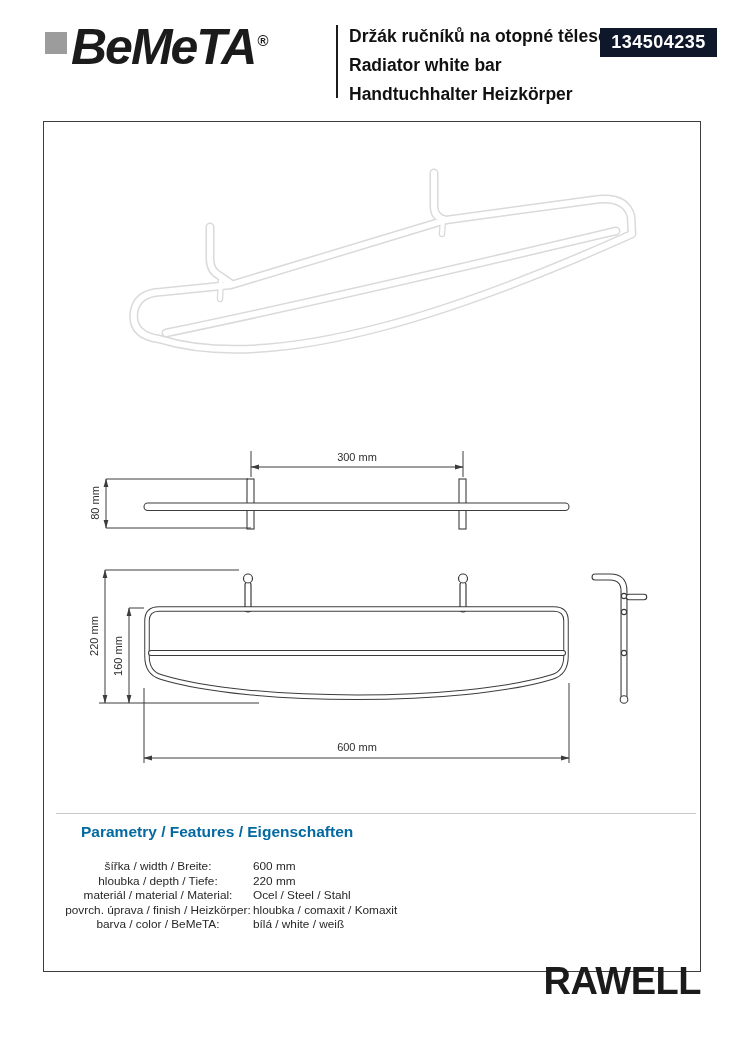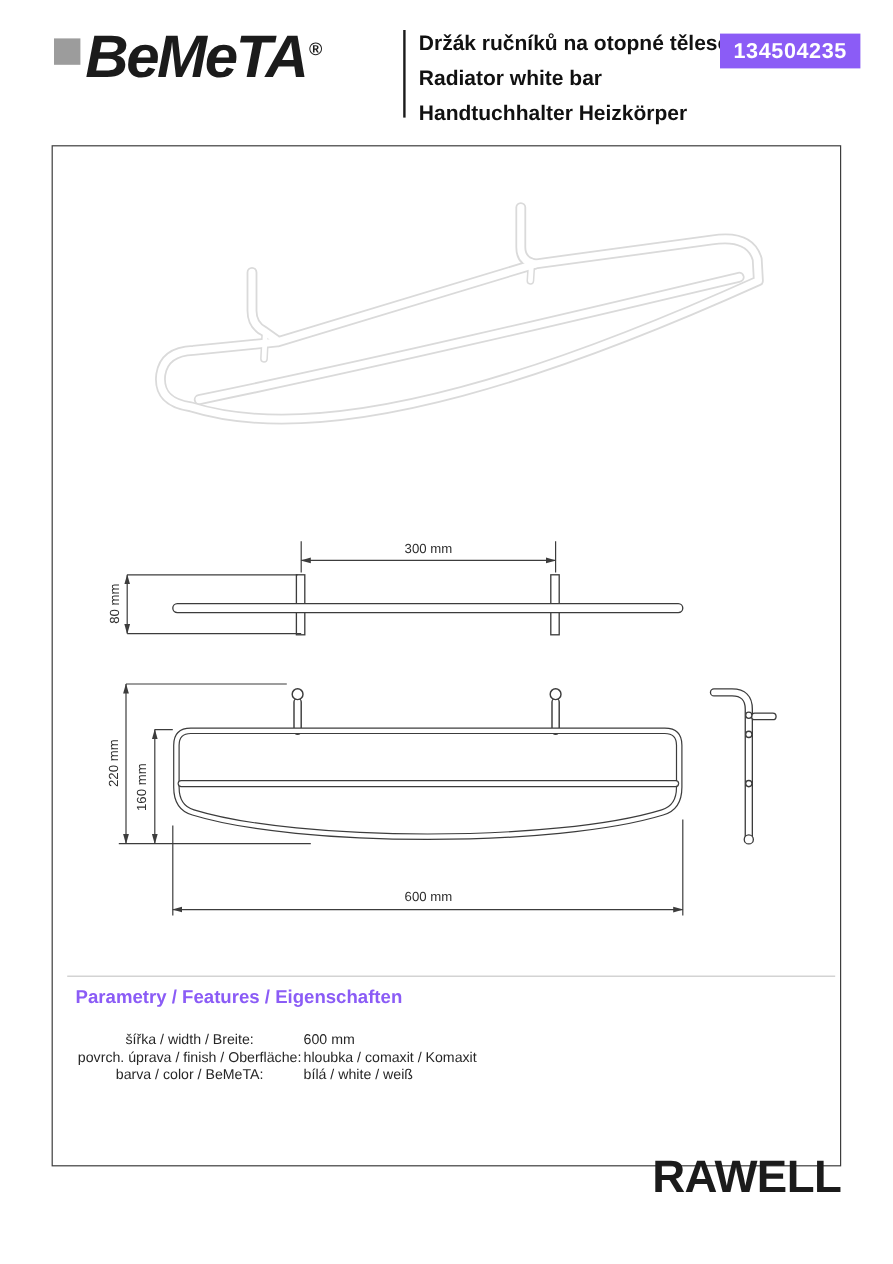--- a/index.html
+++ b/index.html
@@ -12,32 +12,32 @@
   .logo-square{position:absolute;left:45px;top:32px;width:22px;height:22px;background:#9c9c9c;}
   .logo-text{
     position:absolute;left:71px;top:22px;font-size:50px;font-weight:bold;
     letter-spacing:-2px;line-height:1;color:#1b1b1b;white-space:nowrap;font-style:italic;
   }
   .logo-text sup{font-size:15px;font-weight:bold;letter-spacing:0;vertical-align:18px;margin-left:2px;}
   .header-divider{position:absolute;left:336px;top:25px;width:2px;height:73px;background:#1b1b1b;}
   .titles{position:absolute;left:349px;top:22px;}
   .titles div{font-size:17.5px;font-weight:bold;line-height:29px;white-space:nowrap;color:#111;}
   .code-badge{
-    position:absolute;left:600px;top:28px;width:117px;height:29px;background:#8b5cf6;
+    position:absolute;left:600px;top:28px;width:117px;height:29px;background:#0f172a;
     color:#ffffff;font-size:18px;font-weight:bold;letter-spacing:.5px;
     display:flex;align-items:center;justify-content:center;
   }
   
   .frame{
     position:absolute;left:43px;top:121px;width:656px;height:849px;
     border:1.5px solid #3d3d3d;background:#fff;
   }
   .frame svg{position:absolute;left:0;top:0;}
   .params-divider{position:absolute;left:12px;top:691px;width:640px;height:1px;background:#c9c9c9;}
-  .params-title{position:absolute;left:19px;top:701px;font-size:15.5px;font-weight:bold;color:#8b5cf6;}
+  .params-title{position:absolute;left:37px;top:701px;font-size:15.5px;font-weight:bold;color:#0369a1;}
   .params{position:absolute;left:19px;top:737px;font-size:11.8px;color:#272727;}
   .param-row{display:flex;line-height:14.6px;text-align:center;}
   .param-label{width:190px;}
   .param-value{white-space:nowrap;}
   
   .series{
     position:absolute;right:43px;top:960px;font-size:38px;font-weight:bold;
     letter-spacing:-.5px;color:#1b1b1b;
   }
   
@@ -145,21 +145,29 @@
   </svg>
 
   <div class="params-divider"></div>
   <div class="params-title">Parametry / Features / Eigenschaften</div>
   <div class="params">
     <div class="param-row">
       <span class="param-label">šířka / width / Breite:</span>
       <span class="param-value">600 mm</span>
     </div>
     <div class="param-row">
-      <span class="param-label">povrch. úprava / finish / Oberfläche:</span>
+      <span class="param-label">hloubka / depth / Tiefe:</span>
+      <span class="param-value">220 mm</span>
+    </div>
+    <div class="param-row">
+      <span class="param-label">materiál / material / Material:</span>
+      <span class="param-value">Ocel / Steel / Stahl</span>
+    </div>
+    <div class="param-row">
+      <span class="param-label">povrch. úprava / finish / Heizkörper:</span>
       <span class="param-value">hloubka / comaxit / Komaxit</span>
     </div>
     <div class="param-row">
       <span class="param-label">barva / color / BeMeTA:</span>
       <span class="param-value">bílá / white / weiß</span>
     </div>
   </div>
 </div>
 
 <div class="series">RAWELL</div>

